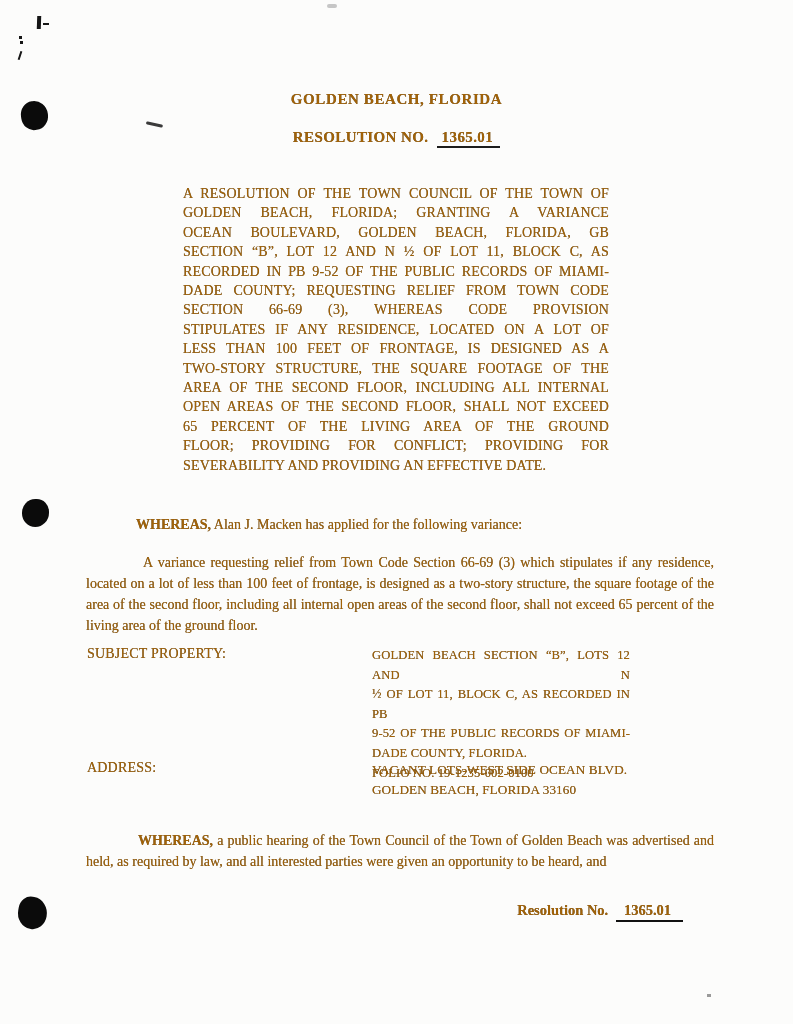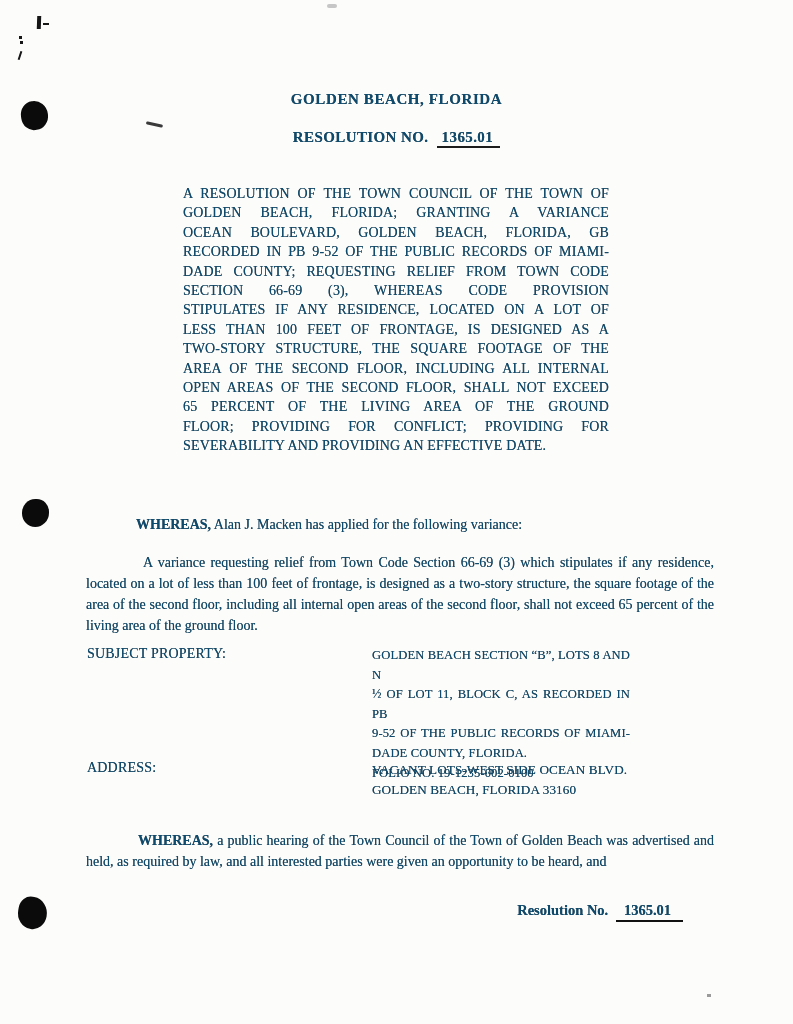--- a/index.html
+++ b/index.html
@@ -2,21 +2,21 @@
 <html><head>
 <meta charset="utf-8">
 <style>
   html,body{margin:0;padding:0;background:#e8e8e8;}
   .page{
     position:relative;
     width:793px;height:1024px;
     margin:0 auto;
     background:#fcfcfb;
     font-family:"Liberation Serif", serif;
-    color:#0c4a6e;
+    color:#a16207;
     overflow:hidden;
     text-shadow:0 0 .35px rgba(20,20,20,.65);
   }
   .b{font-weight:bold;}
   
   .doc-title{
     position:absolute;top:91px;left:0;width:100%;
     text-align:center;font-weight:bold;font-size:15px;letter-spacing:.6px;
   }
   .res-line{
@@ -98,20 +98,21 @@
   <div class="doc-title">GOLDEN BEACH, FLORIDA</div>
   <div class="res-line">
     <span>RESOLUTION NO.</span>
     <span class="num">1365.01</span>
   </div>
 
   <div class="caption">
     <div class="jl">A RESOLUTION OF THE TOWN COUNCIL OF THE TOWN OF</div>
     <div class="jl">GOLDEN BEACH, FLORIDA; GRANTING A VARIANCE</div>
     <div class="jl">OCEAN BOULEVARD, GOLDEN BEACH, FLORIDA, GB</div>
+    <div class="jl">SECTION “B”, LOT 12 AND N ½ OF LOT 11, BLOCK C, AS</div>
     <div class="jl">RECORDED IN PB 9-52 OF THE PUBLIC RECORDS OF MIAMI-</div>
     <div class="jl">DADE COUNTY; REQUESTING RELIEF FROM TOWN CODE</div>
     <div class="jl">SECTION 66-69 (3), WHEREAS CODE PROVISION</div>
     <div class="jl">STIPULATES IF ANY RESIDENCE, LOCATED ON A LOT OF</div>
     <div class="jl">LESS THAN 100 FEET OF FRONTAGE, IS DESIGNED AS A</div>
     <div class="jl">TWO-STORY STRUCTURE, THE SQUARE FOOTAGE OF THE</div>
     <div class="jl">AREA OF THE SECOND FLOOR, INCLUDING ALL INTERNAL</div>
     <div class="jl">OPEN AREAS OF THE SECOND FLOOR, SHALL NOT EXCEED</div>
     <div class="jl">65 PERCENT OF THE LIVING AREA OF THE GROUND</div>
     <div class="jl">FLOOR; PROVIDING FOR CONFLICT; PROVIDING FOR</div>
@@ -119,21 +120,21 @@
   </div>
 
   <div class="para p-whereas1">
     <span class="b">WHEREAS,</span><span> Alan J. Macken has applied for the following variance:</span>
   </div>
 
   <div class="para p-variance">A variance requesting relief from Town Code Section 66-69 (3) which stipulates if any residence, located on a lot of less than 100 feet of frontage, is designed as a two-story structure, the square footage of the area of the second floor, including all internal open areas of the second floor, shall not exceed 65 percent of the living area of the ground floor.</div>
 
   <div class="row-label lbl-subject">SUBJECT PROPERTY:</div>
   <div class="row-value val-subject">
-    <div class="jl">GOLDEN BEACH SECTION “B”, LOTS 8 AND N</div>
+    <div class="jl">GOLDEN BEACH SECTION “B”, LOTS 12 AND N</div>
     <div class="jl">½ OF LOT 11, BLOCK C, AS RECORDED IN PB</div>
     <div class="jl">9-52 OF THE PUBLIC RECORDS OF MIAMI-</div>
     <div>DADE COUNTY, FLORIDA.</div>
     <div>FOLIO NO. 19-1235-002-0100</div>
   </div>
 
   <div class="row-label lbl-address">ADDRESS:</div>
   <div class="row-value val-address">
     <div>VACANT LOTS-WEST SIDE OCEAN BLVD.</div>
     <div>GOLDEN BEACH, FLORIDA 33160</div>

